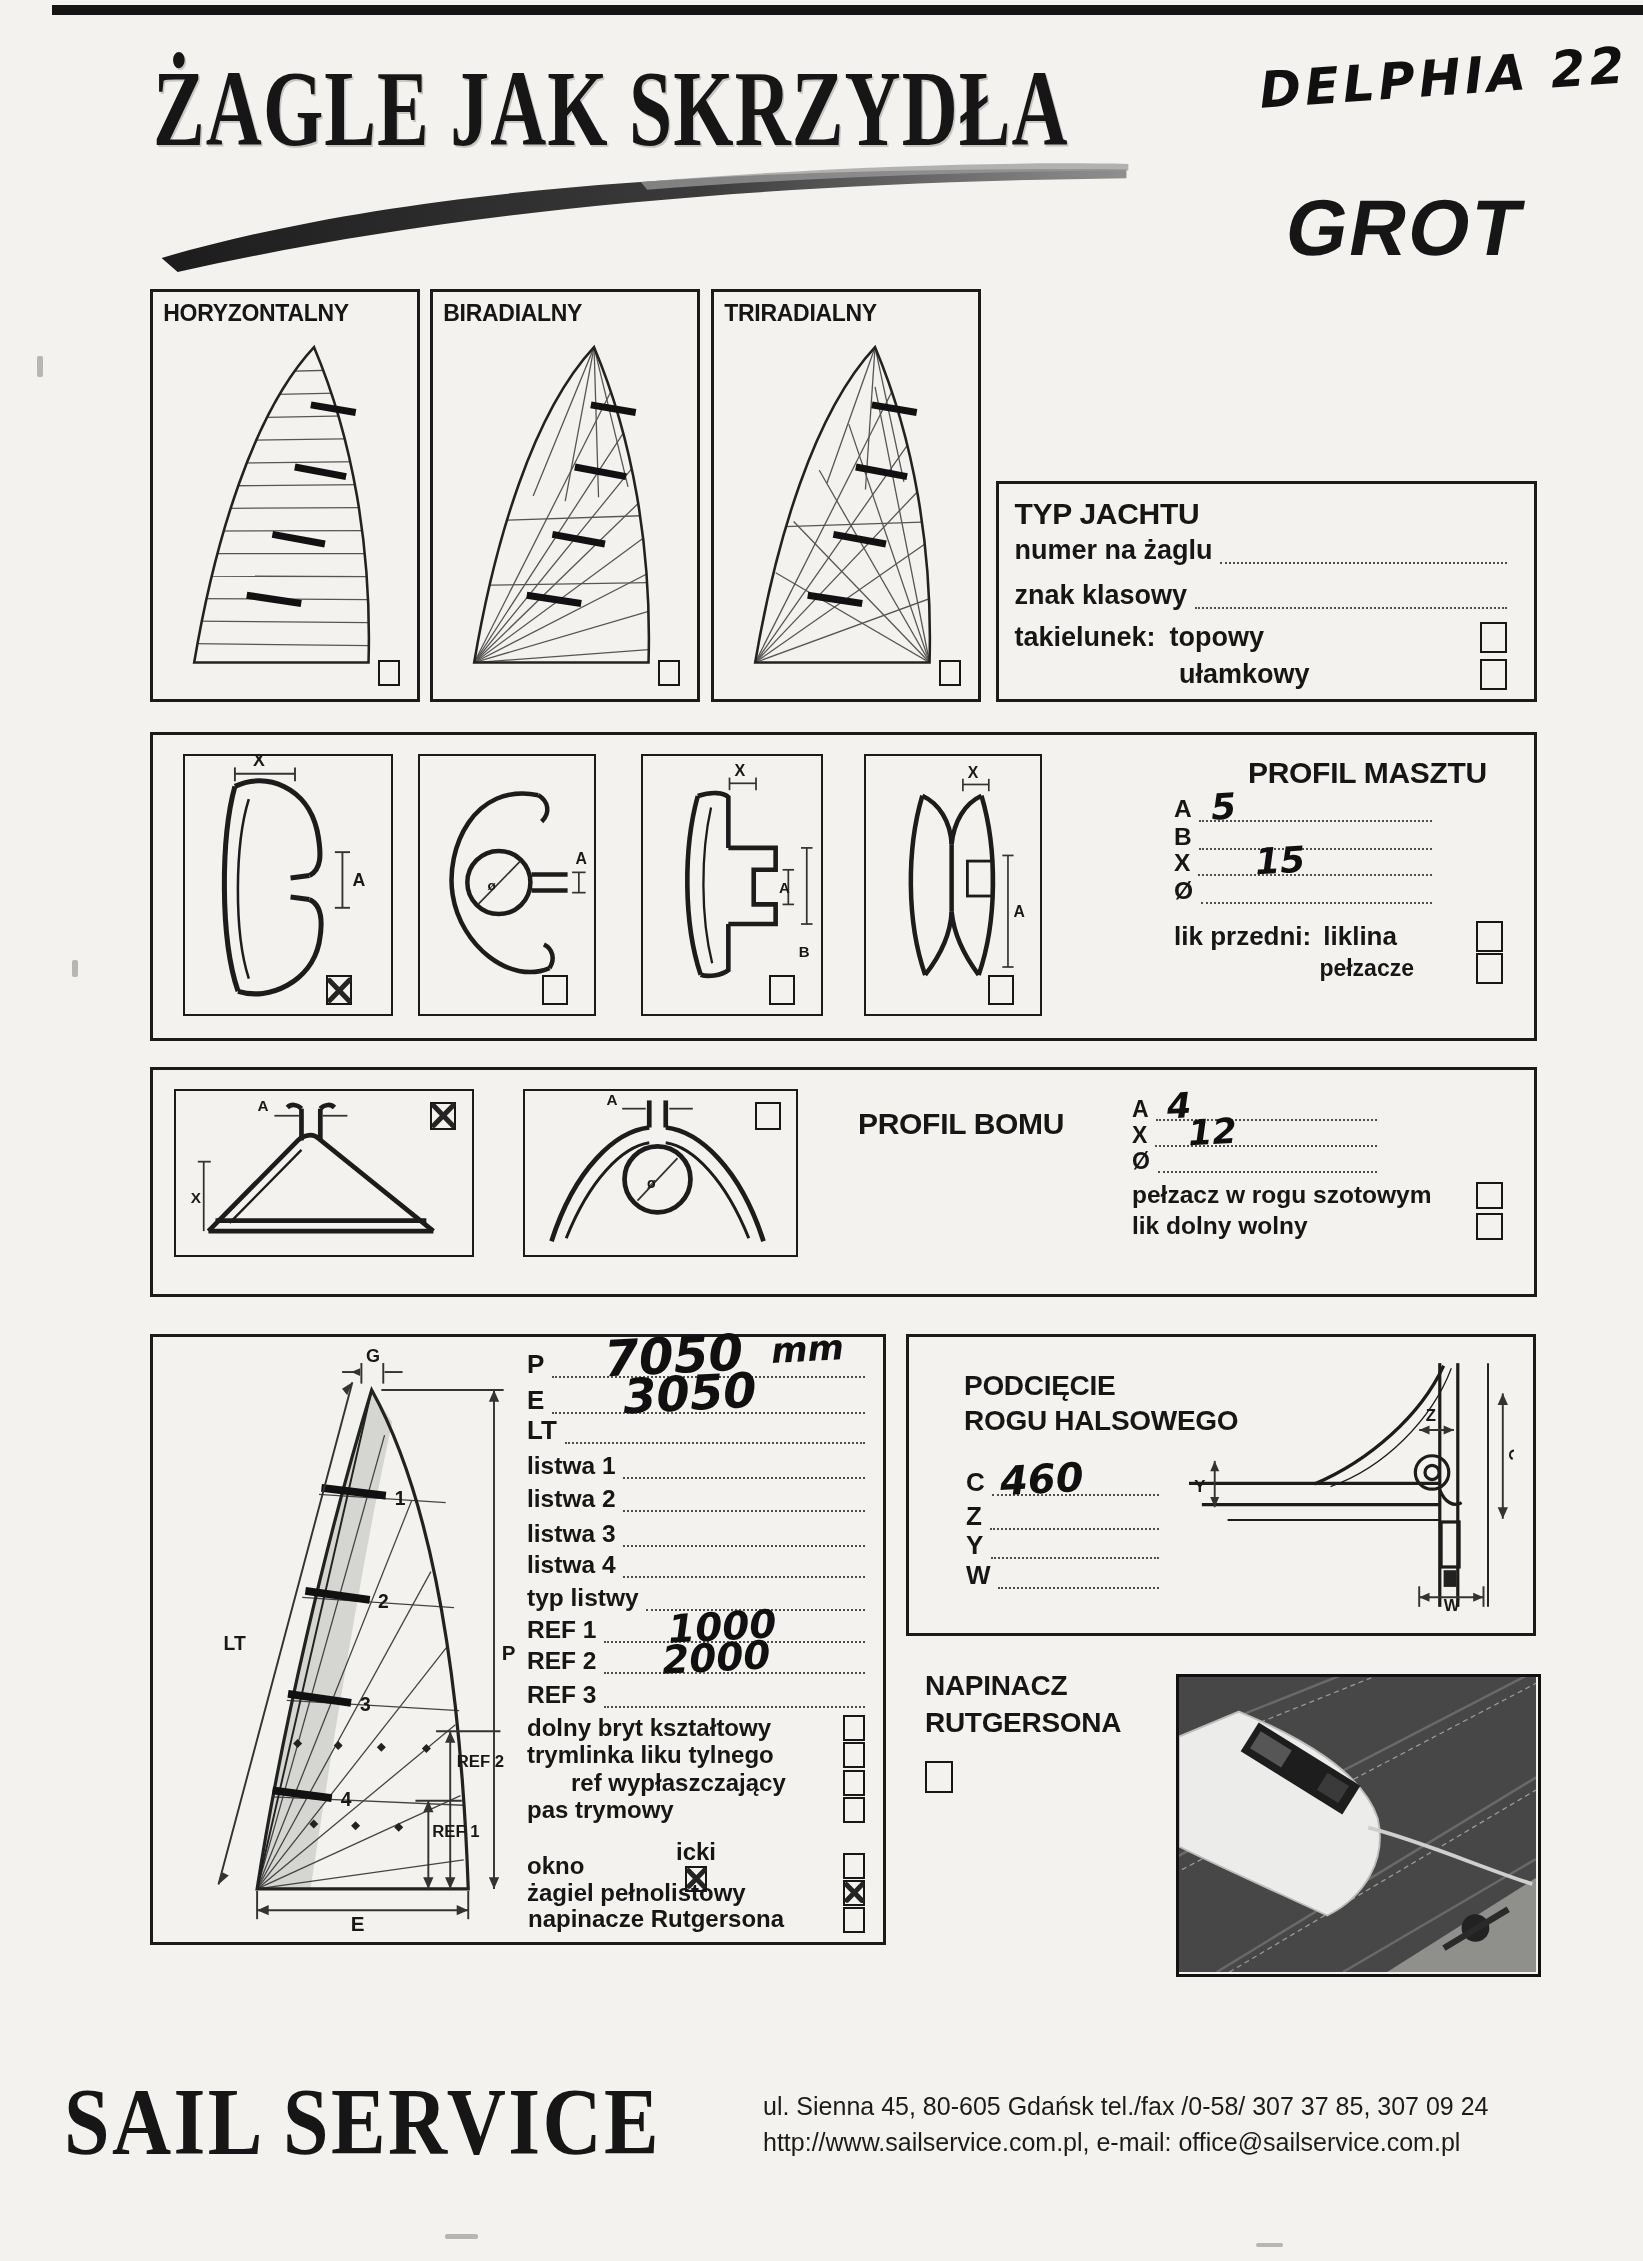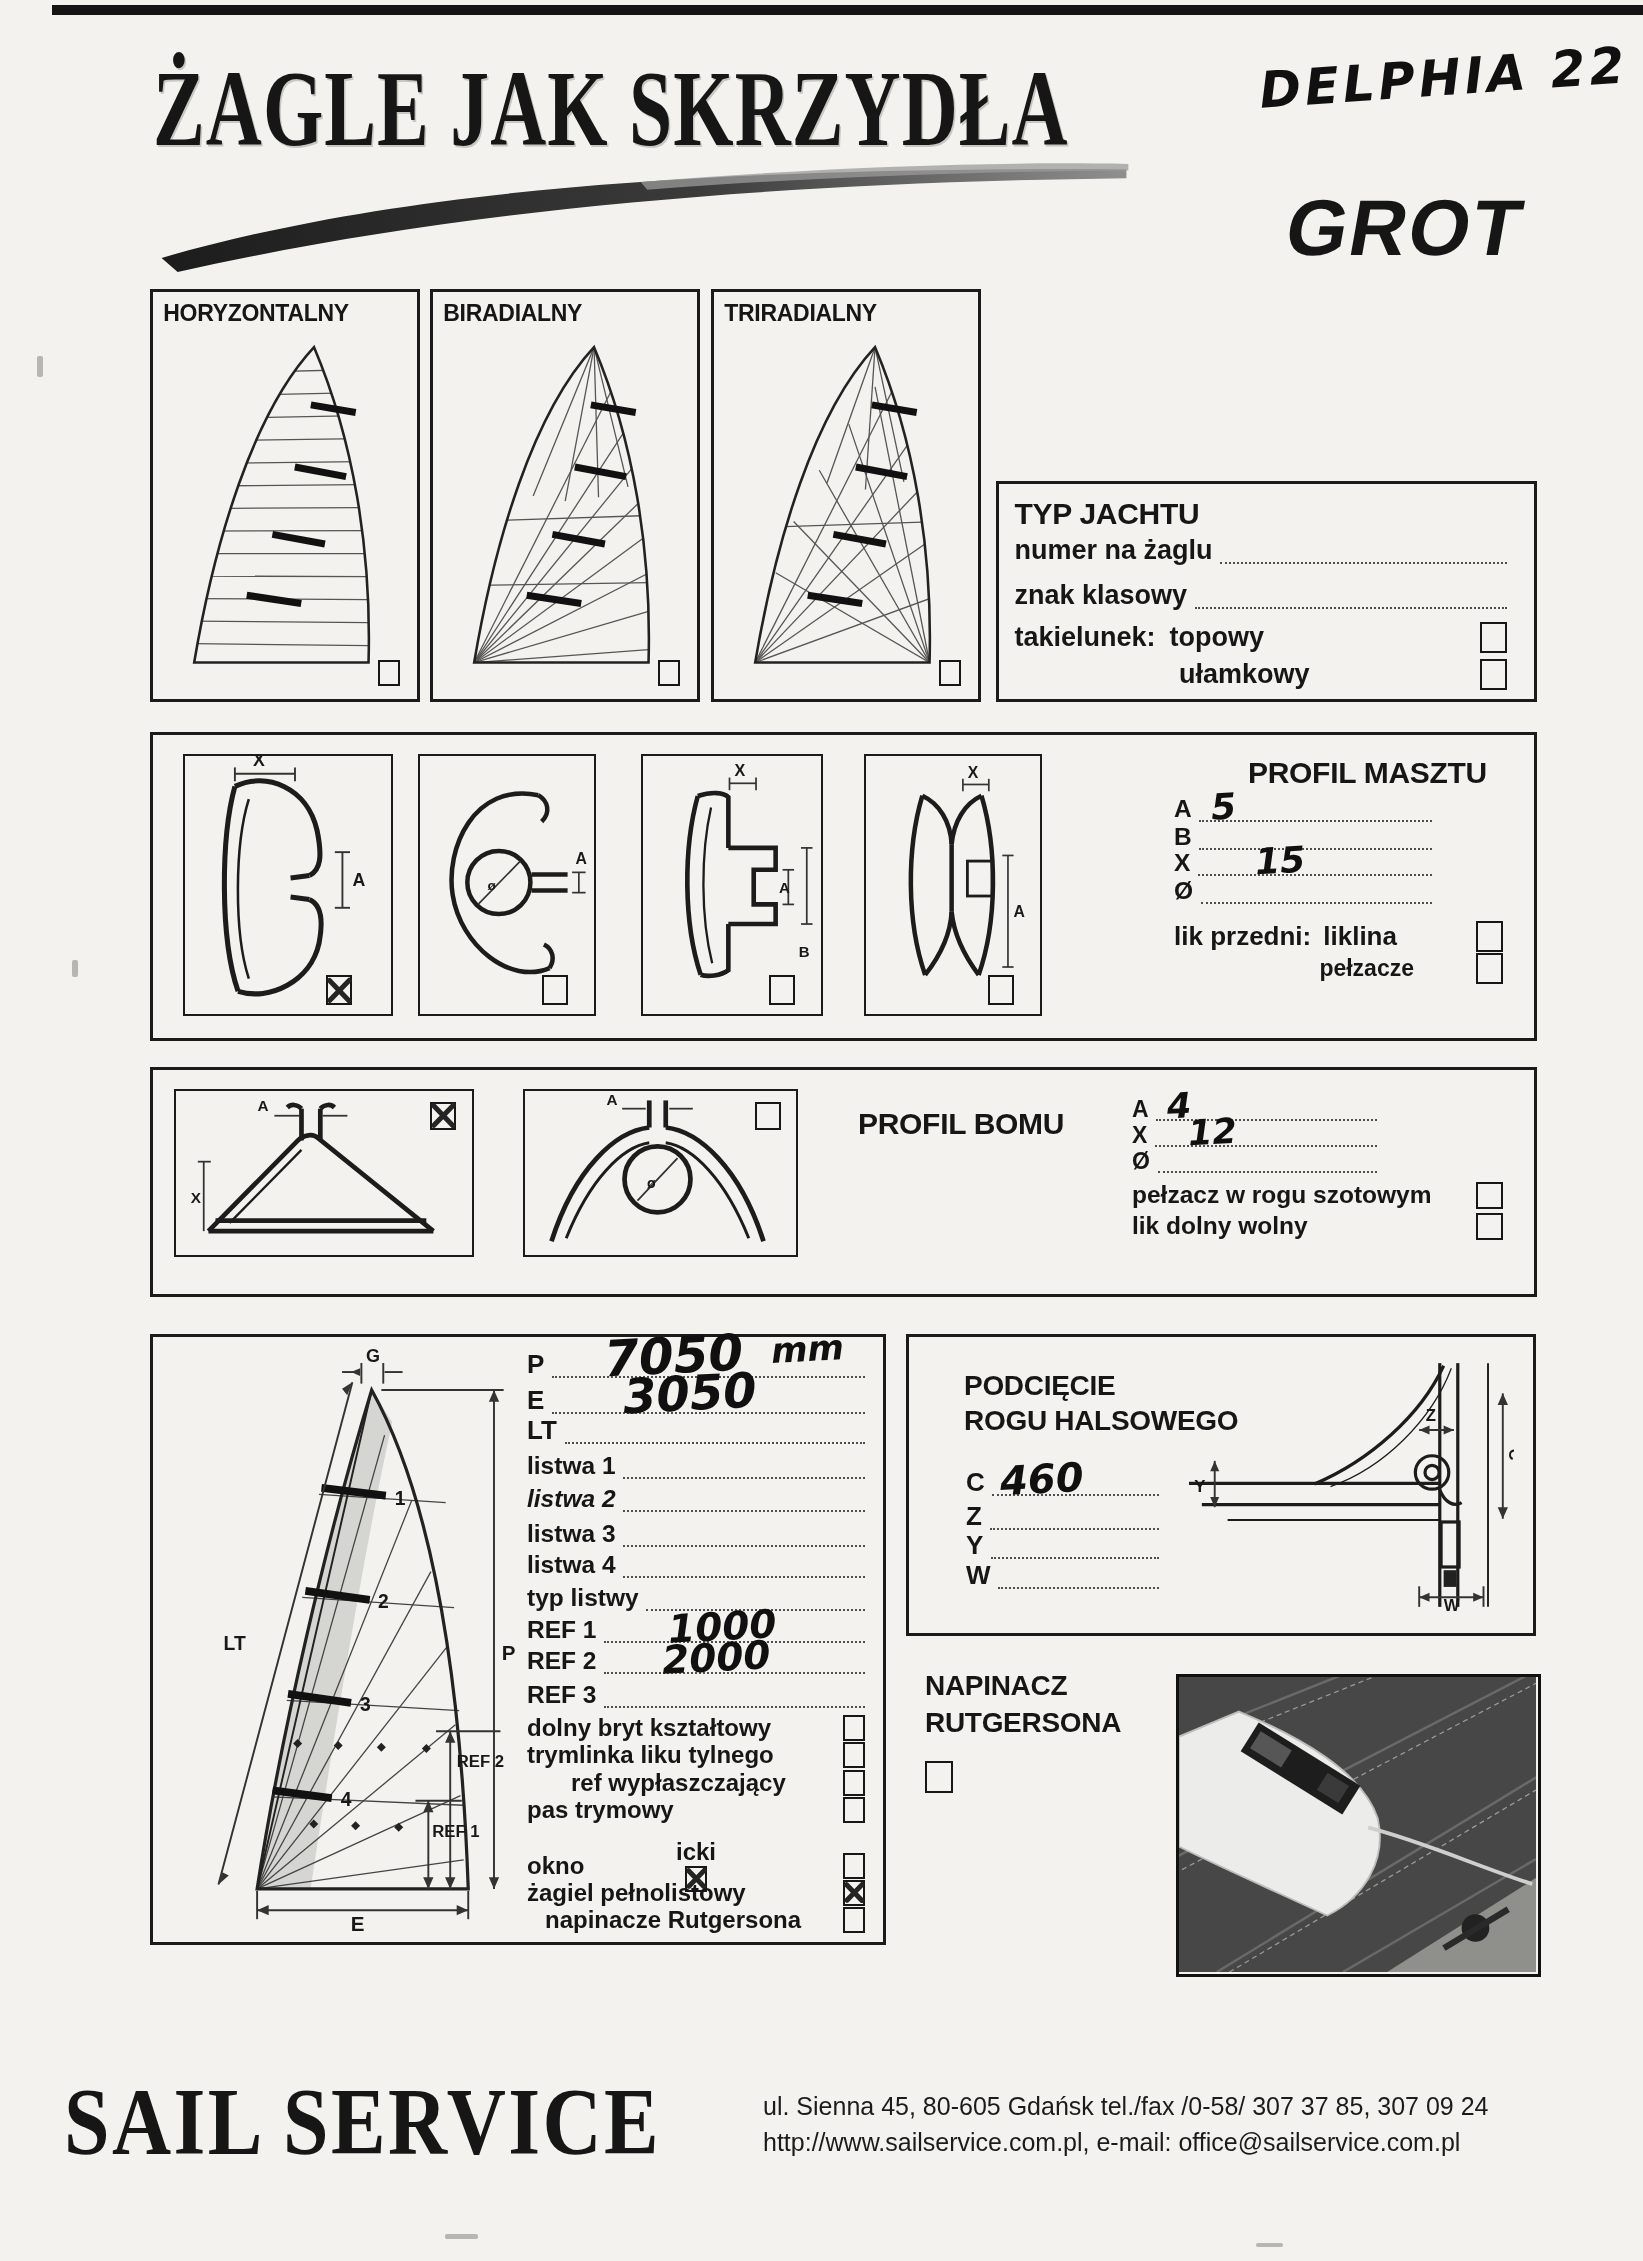--- a/index.html
+++ b/index.html
@@ -502,21 +502,21 @@
       </span>
     </div>
     <div class="frow" style="left:374px;right:18px;top:80px;">
       <span class="lbl" style="font-size:26px;">LT</span>
       <span class="dots"></span>
     </div>
     <div class="frow" style="left:374px;right:18px;top:116px;">
       <span class="lbl" style="font-size:24.5px;">listwa 1</span>
       <span class="dots"></span>
     </div>
-    <div class="frow" style="left:374px;right:18px;top:149px;font-style:italic;">
+    <div class="frow" style="left:374px;right:18px;top:149px;">
       <span class="lbl" style="font-size:24.5px;">listwa 2</span>
       <span class="dots"></span>
     </div>
     <div class="frow" style="left:374px;right:18px;top:184px;">
       <span class="lbl" style="font-size:24.5px;">listwa 3</span>
       <span class="dots"></span>
     </div>
     <div class="frow" style="left:374px;right:18px;top:215px;">
       <span class="lbl" style="font-size:24.5px;">listwa 4</span>
       <span class="dots"></span>
@@ -576,21 +576,21 @@
       <span class="cb sm"></span>
     </div>
     <div class="orow" style="left:374px;right:18px;top:542px;height:27px;">
       <span class="lbl" style="font-size:24px;">żagiel pełnolistowy</span>
         <span class="grow"></span>
       <span class="cb sm checked">
           <i></i>
           <i></i>
         </span>
     </div>
-    <div class="orow" style="left:392px;right:18px;top:569px;height:27px;">
+    <div class="orow" style="left:375px;right:18px;top:569px;height:27px;align-items:flex-end;">
       <span class="lbl" style="font-size:24px;">napinacze Rutgersona</span>
         <span class="grow"></span>
       <span class="cb sm"></span>
     </div>
   </div>
 
   <div class="box" style="left:906px;top:1334px;width:624px;height:296px;">
     <div class="abs t1" style="left:55px;top:33px;font-size:28px;">PODCIĘCIE</div>
     <div class="abs t1" style="left:55px;top:68px;font-size:28px;">ROGU HALSOWEGO</div>
 

